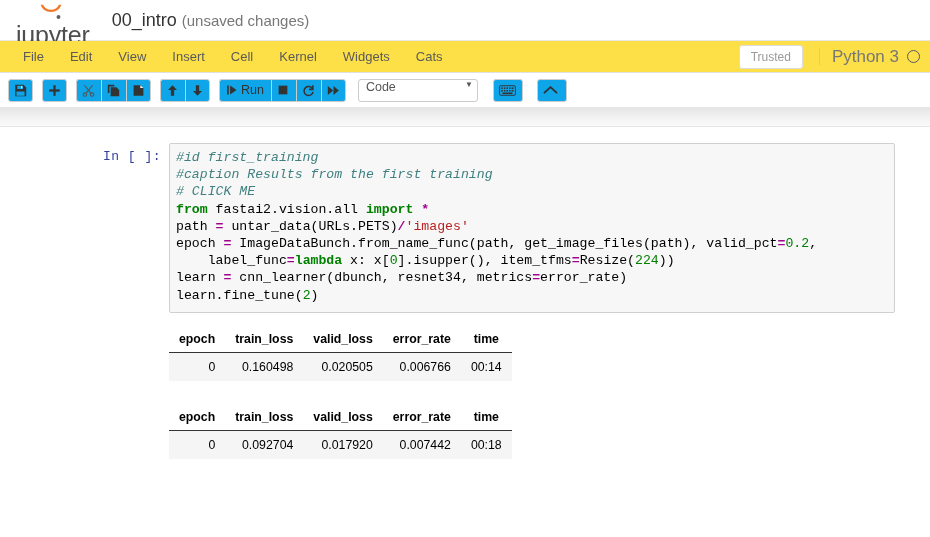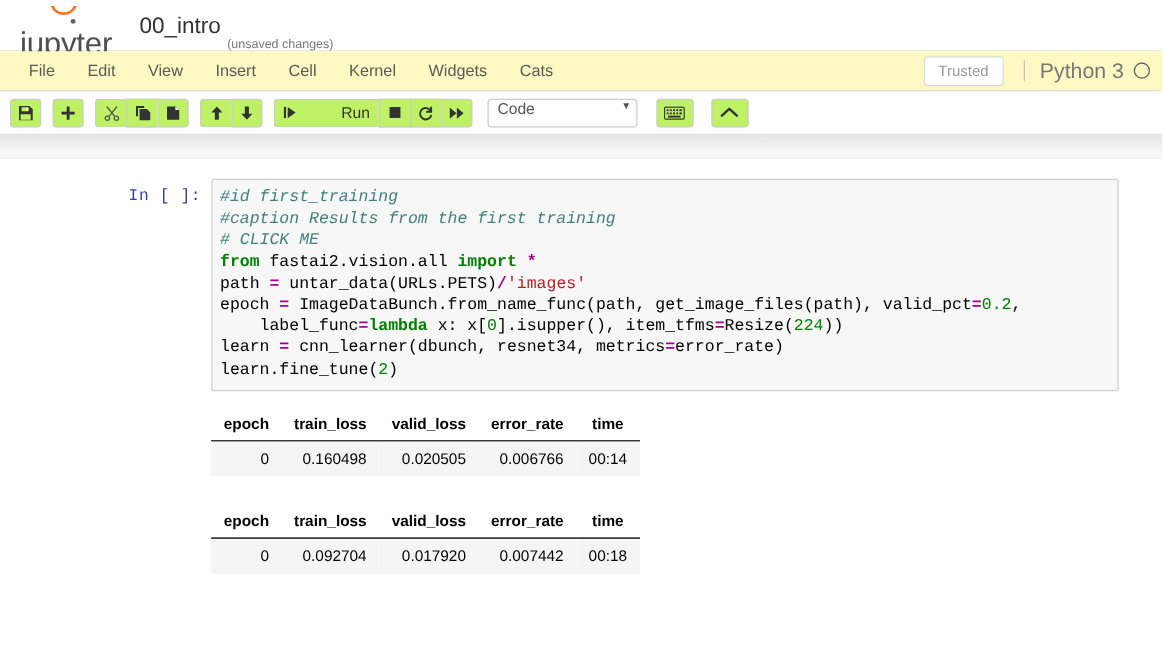--- a/index.html
+++ b/index.html
@@ -31,25 +31,25 @@
     margin-left: 4px;
     font-weight: 400;
   }
   #nb-name {
     font-size: 18px;
     color: #333;
     margin-left: 22px;
     font-weight: 400;
   }
   #nb-status {
-    font-size: 10px;
+    font-size: 15px;
     color: #777;
     margin-left: 5px;
     position: relative;
-    top: 15px;
+    top: 0;
   }
   #header-right {
     margin-left: auto;
     display: flex;
     align-items: center;
     gap: 12px;
   }
   .py-logo { width: 28px; height: 28px; display:block; }
   #logout-btn {
     font-size: 13px;
@@ -58,21 +58,21 @@
     border: 1px solid #ccc;
     border-radius: 3px;
     padding: 6px 13px;
     cursor: pointer;
     font-family: "Liberation Sans", sans-serif;
   }
 
   
   #menubar {
     height: 32px;
-    background: #fef9c3;
+    background: #fde047;
     border-bottom: 1px solid #e0e0e0;
     display: flex;
     align-items: center;
     padding-left: 10px;
     position: relative;
   }
   .menu-item {
     font-size: 13px;
     color: #5a5a5a;
     padding: 6px 13px;
@@ -115,29 +115,27 @@
     background: #fff;
     display: flex;
     align-items: center;
     padding-left: 8px;
     gap: 9px;
   }
   .btn-group { display: flex; }
   .tb-btn {
     height: 23px;
     min-width: 25px;
-    background: #bef264;
+    background: #0ea5e9;
     border: 1px solid #ccc;
     display: flex;
     align-items: center;
-    justify-content: center;
     cursor: pointer;
     color: #333;
     padding: 0 5px;
-    gap: 32px;
   }
   .btn-group .tb-btn { border-right-width: 0; }
   .btn-group .tb-btn:first-child { border-radius: 3px 0 0 3px; }
   .btn-group .tb-btn:last-child { border-radius: 0 3px 3px 0; border-right-width: 1px; }
   .btn-group .tb-btn:only-child { border-radius: 3px; border-right-width: 1px; }
   .tb-btn svg { display: block; }
   .run-label { font-size: 12.5px; color: #333; margin-left: 3px; }
   #celltype-select {
     height: 23px;
     width: 120px;

